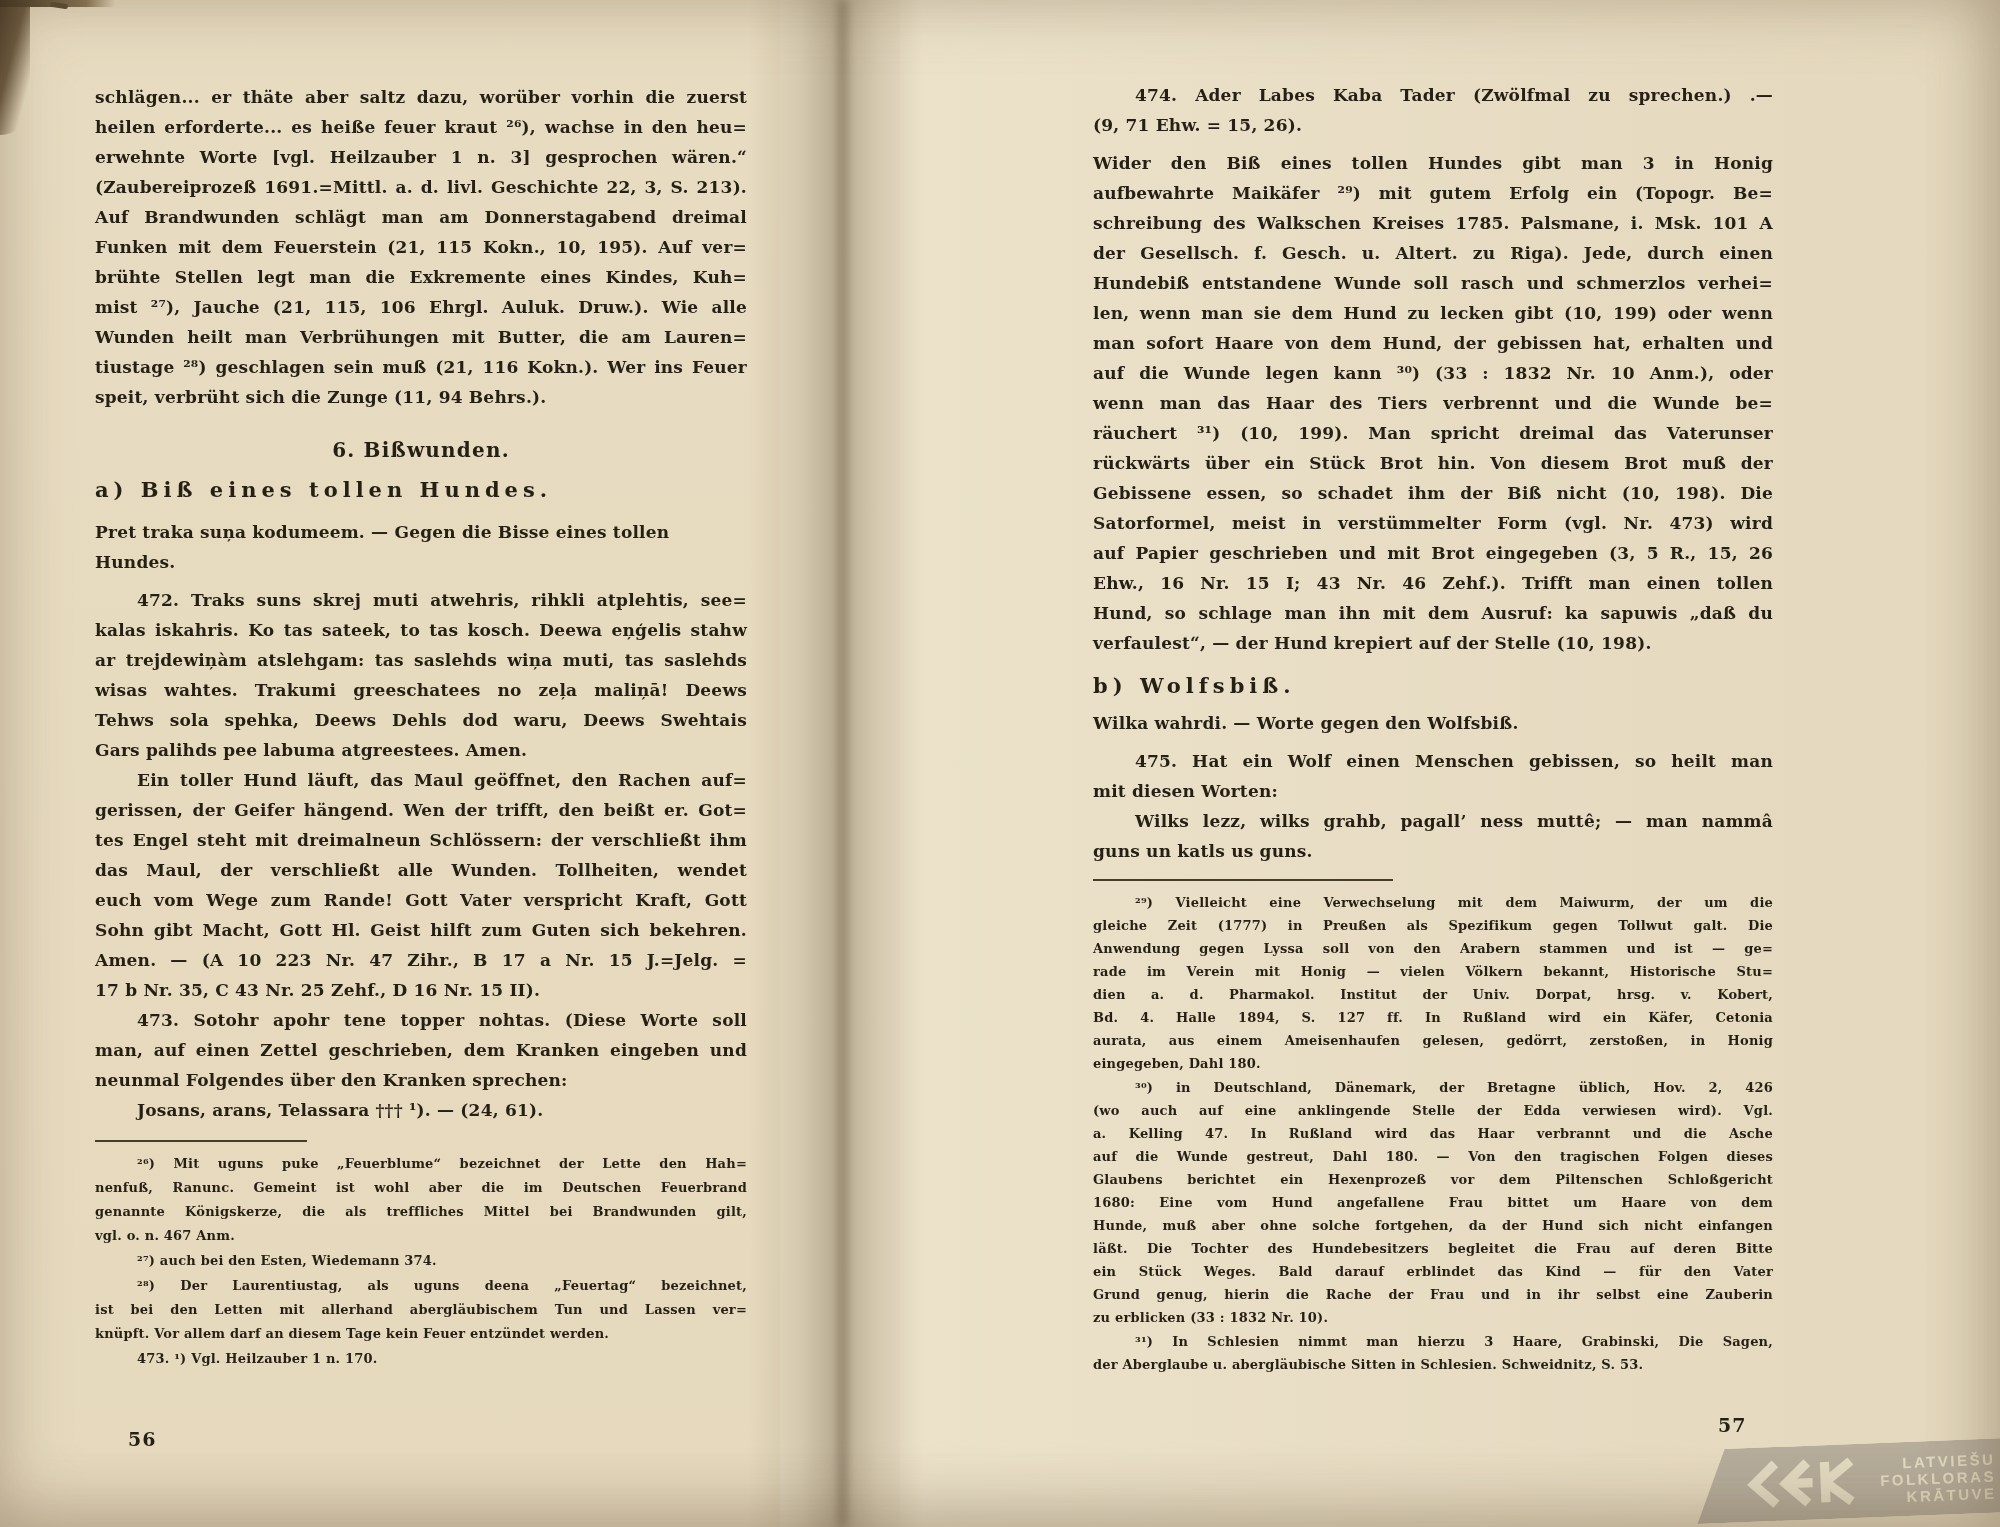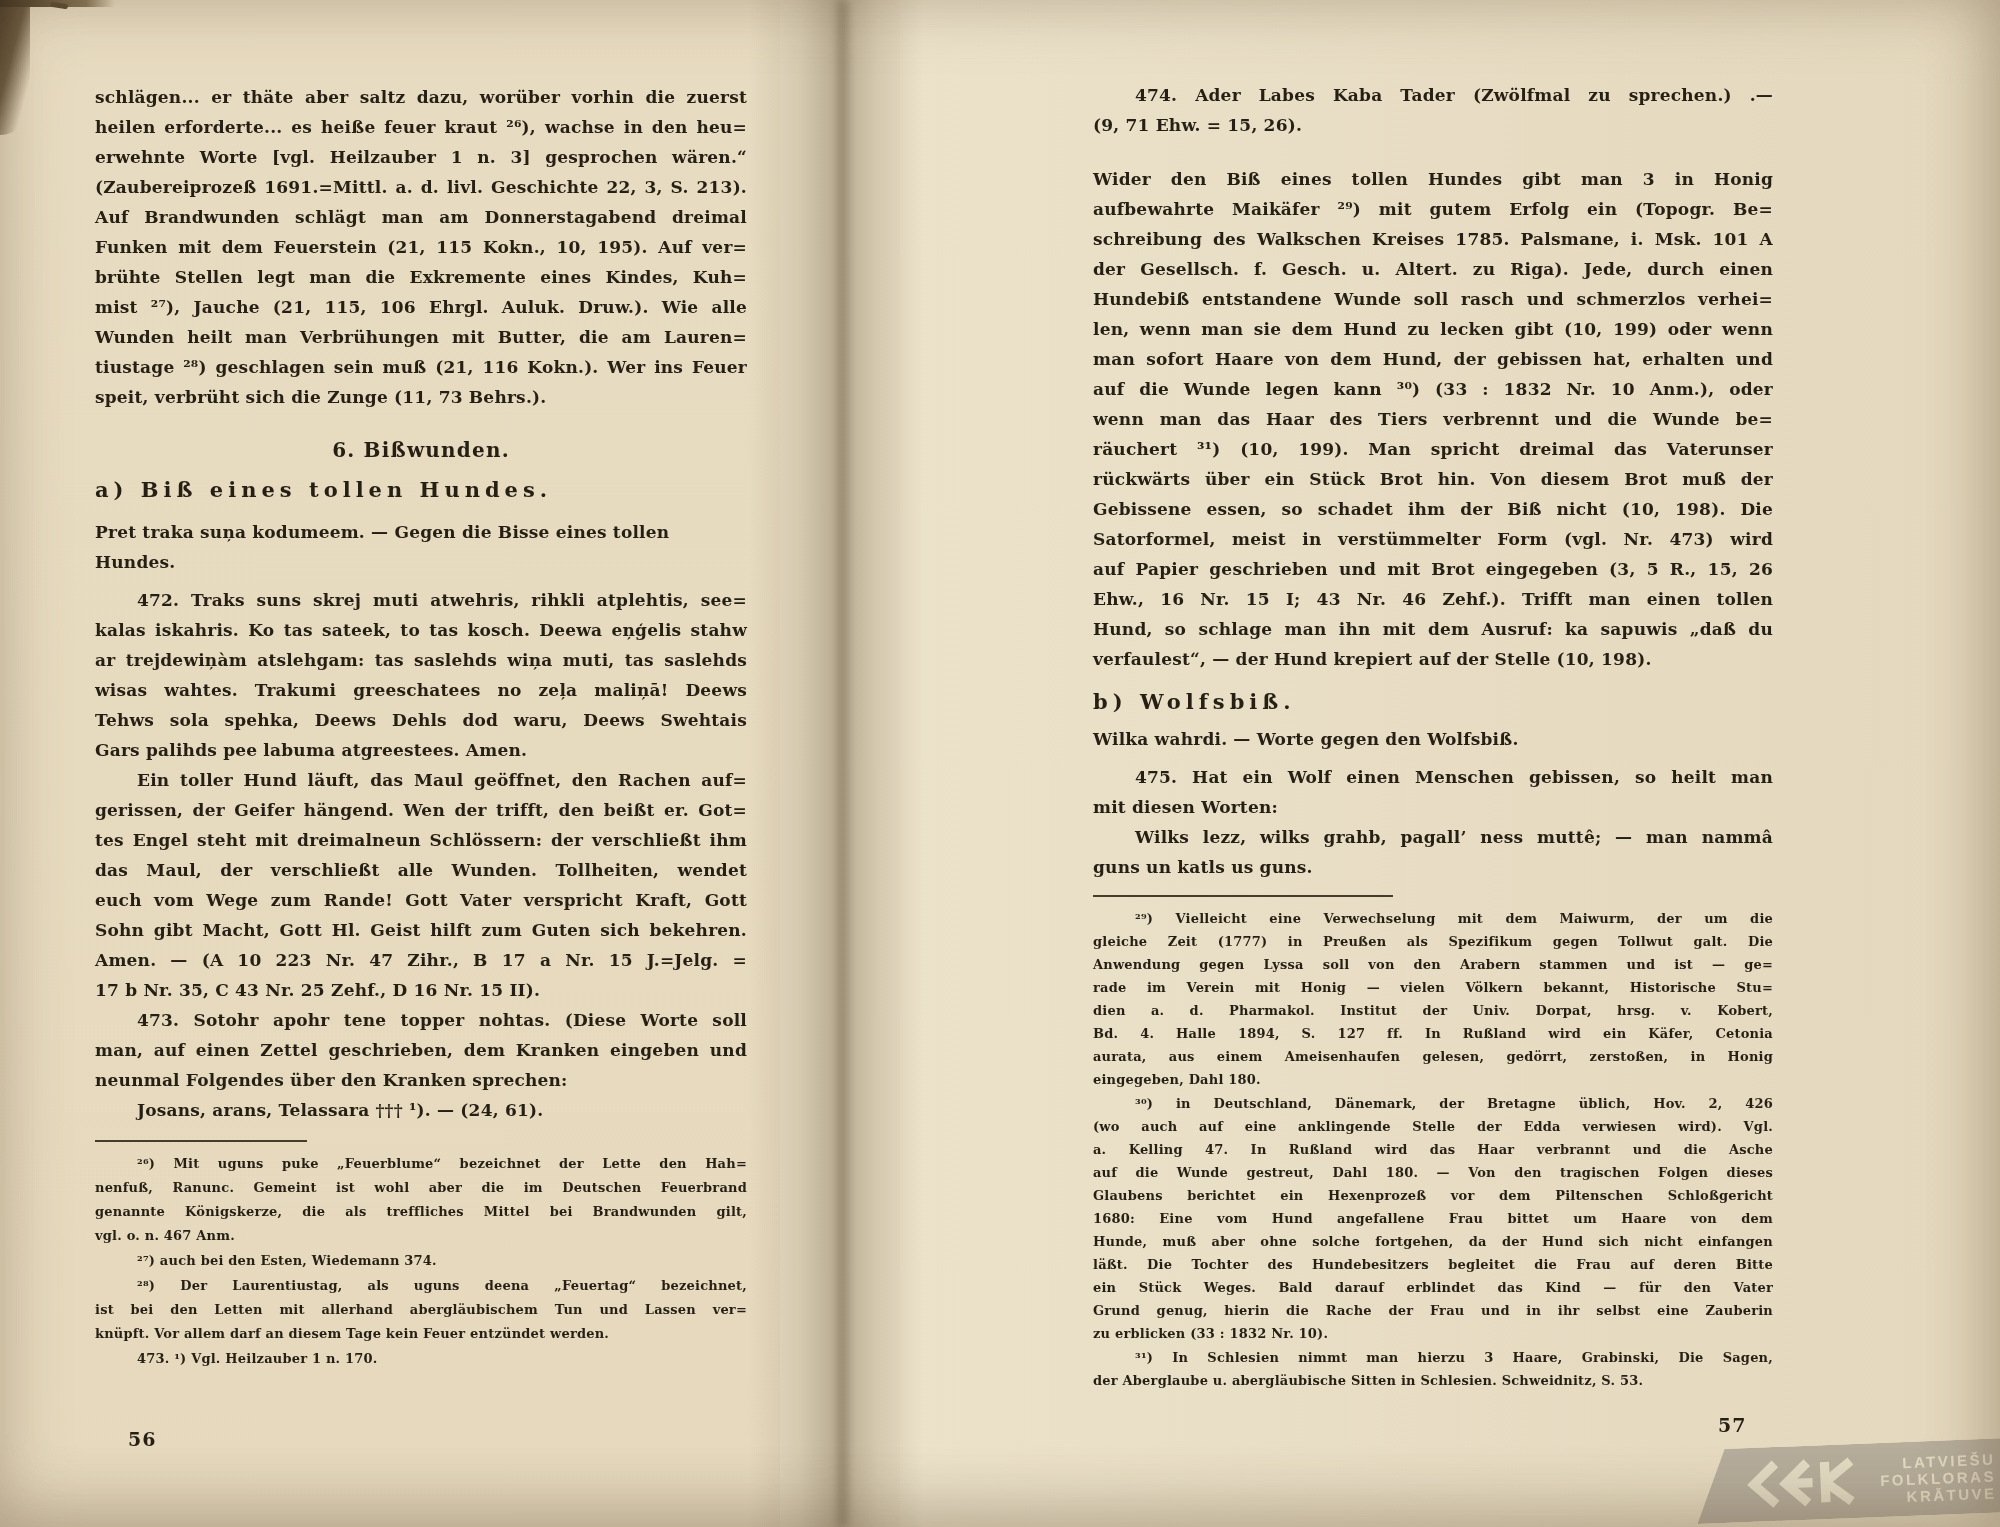--- a/index.html
+++ b/index.html
@@ -38,21 +38,21 @@
   .jlines .line{text-align:justify;text-align-last:justify;}
   .jlines .line:last-child{text-align-last:left;}
   .p473 .line:nth-child(3){text-align-last:left;}
   .indent-first .line:first-child{text-indent:42px;}
   .indent-last .line:last-child{text-indent:42px;}
 
   .chapter{font-size:20px;font-weight:700;text-align:center;letter-spacing:1.2px;margin:26px 0 0;}
   .subsec{font-size:21px;font-weight:700;text-align:left;letter-spacing:5px;margin:15px 0 0;}
   .motto{margin-top:15px;}
   .center{}
-  .m8{margin-top:8px;} .m10{margin-top:10px;} .m12{margin-top:24px;}
+  .m8{margin-top:8px;} .m10{margin-top:10px;} .m12{margin-top:8px;}
 
   .fnrule{width:212px;height:0;border-top:2px solid #463c2c;margin-top:15px;}
   .page-right .fnrule{width:300px;margin-top:13px;}
   .footnotes{margin-top:10px;}
   .footnotes .line{font-size:13px;line-height:24px;}
   .page-right .footnotes .line{line-height:23px;}
   .footnotes .fnp{margin-top:1px;}
 
   .pagenum{position:absolute;font-size:19px;font-weight:700;letter-spacing:1px;}
   #pn56{left:128px;top:1428px;}
@@ -82,21 +82,21 @@
         <div class="line">schlägen... er thäte aber saltz dazu, worüber vorhin die zuerst</div>
         <div class="line">heilen erforderte... es heiße feuer kraut ²⁶), wachse in den heu=</div>
         <div class="line">erwehnte Worte [vgl. Heilzauber 1 n. 3] gesprochen wären.“</div>
         <div class="line">(Zaubereiprozeß 1691.=Mittl. a. d. livl. Geschichte 22, 3, S. 213).</div>
         <div class="line">Auf Brandwunden schlägt man am Donnerstagabend dreimal</div>
         <div class="line">Funken mit dem Feuerstein (21, 115 Kokn., 10, 195). Auf ver=</div>
         <div class="line">brühte Stellen legt man die Exkremente eines Kindes, Kuh=</div>
         <div class="line">mist ²⁷), Jauche (21, 115, 106 Ehrgl. Auluk. Druw.). Wie alle</div>
         <div class="line">Wunden heilt man Verbrühungen mit Butter, die am Lauren=</div>
         <div class="line">tiustage ²⁸) geschlagen sein muß (21, 116 Kokn.). Wer ins Feuer</div>
-        <div class="line">speit, verbrüht sich die Zunge (11, 73 Behrs.).</div>
+        <div class="line">speit, verbrüht sich die Zunge (11, 94 Behrs.).</div>
       </div>
 
     <h2 class="chapter">6. Bißwunden.</h2>
 
     <h3 class="subsec">a) Biß eines tollen Hundes.</h3>
 
     <div class="motto">
       <div class="line">Pret traka suņa kodumeem. — Gegen die Bisse eines tollen</div>
       <div class="line center">Hundes.</div>
     </div>

